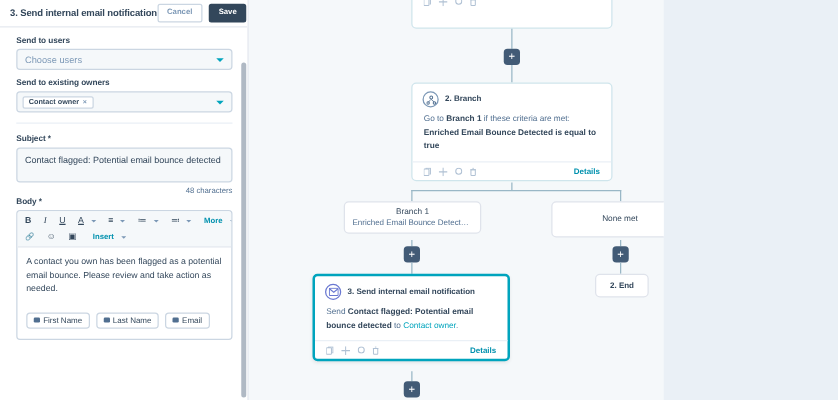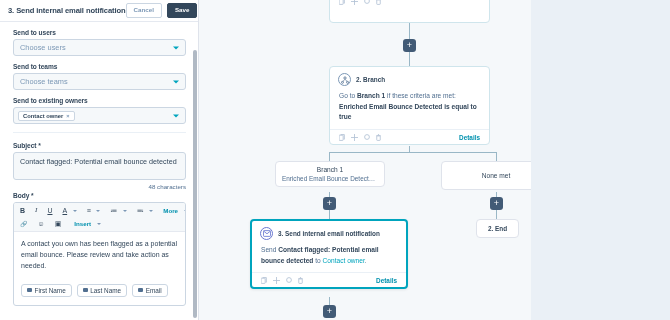--- a/index.html
+++ b/index.html
@@ -191,27 +191,20 @@
     <div id="panel-body">
 
       <div class="field-group">
         <div class="field-label">Send to users</div>
         <div class="select-box">
           <span class="select-placeholder">Choose users</span>
           <span class="caret"></span>
         </div>
       </div>
 
-      <div class="field-group">
-        <div class="field-label">Send to teams</div>
-        <div class="select-box">
-          <span class="select-placeholder">Choose teams</span>
-          <span class="caret"></span>
-        </div>
-      </div>
 
       <div class="field-group">
         <div class="field-label">Send to existing owners</div>
         <div class="chip-select">
           <span class="chip">
             <span>Contact owner</span>
             <span class="chip-x">×</span>
           </span>
           <span class="caret"></span>
         </div>

